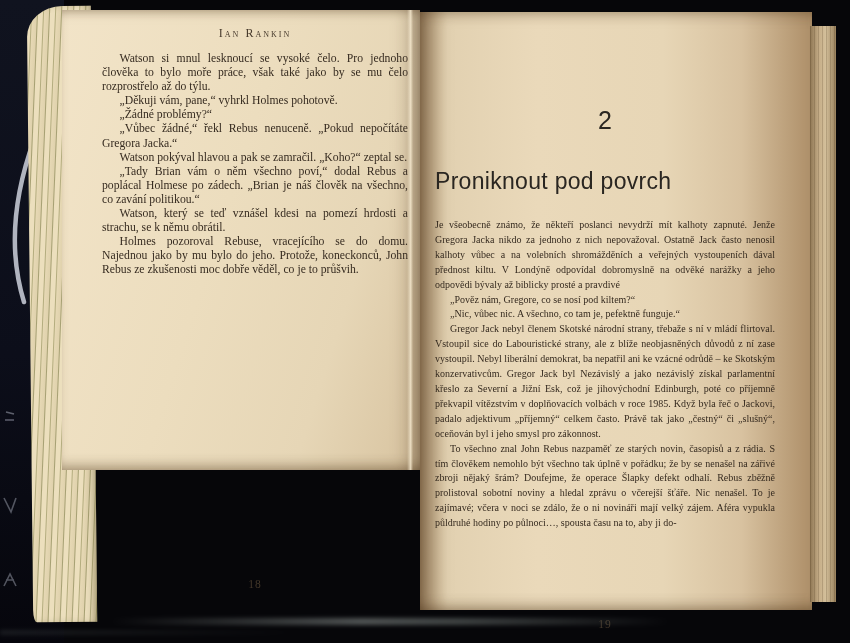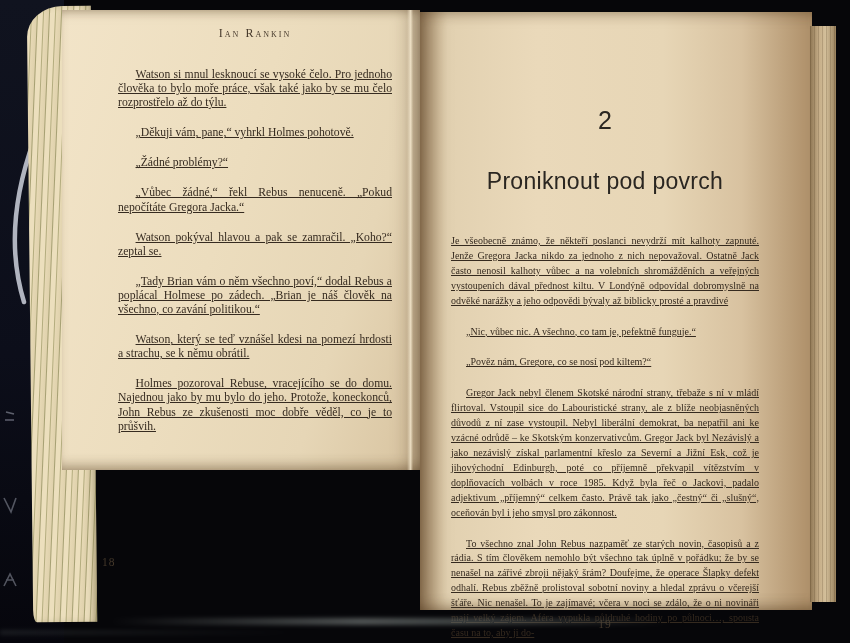--- a/index.html
+++ b/index.html
@@ -42,28 +42,28 @@
              filter:blur(2px);opacity:.55;}
   .bottom-streak2{position:absolute;left:0px;top:630px;width:300px;height:5px;
              background:linear-gradient(90deg,#3a3f41,transparent);
              filter:blur(2px);opacity:.4;}
 
   
   .running-header{position:absolute;left:40px;top:16px;width:306px;text-align:center;
              font-variant:small-caps;letter-spacing:2px;font-size:12px;color:#473a2c;}
   .body-left{position:absolute;left:40px;top:42px;width:306px;
              font-size:11.7px;line-height:14.1px;color:#362b20;text-align:justify;}
-  .body-left p,.body-right p{margin:16px;text-indent:1.5em;text-decoration:underline;}
+  .body-left p,.body-right p{margin:0;text-indent:1.5em;}
   p.no-indent{text-indent:0;}
   .pageno{position:absolute;font-size:11.5px;letter-spacing:1px;color:#44382a;}
-  .pageno-left{left:40px;top:546px;width:306px;text-align:left;}
+  .pageno-left{left:40px;top:568px;width:306px;text-align:center;}
   .pageno-right{left:15px;top:566px;width:340px;text-align:center;margin-top:40px;}
   .chapter-number{position:absolute;left:15px;top:94px;width:340px;text-align:center;
              font-family:"Liberation Sans", sans-serif;font-size:25px;color:#2a2621;}
-  .chapter-title{position:absolute;left:15px;top:156px;width:340px;text-align:center;
+  .chapter-title{position:absolute;left:15px;top:156px;width:340px;
              font-family:"Liberation Sans", sans-serif;font-size:23px;letter-spacing:.3px;color:#2a2621;}
   .body-right{position:absolute;left:15px;top:206px;width:340px;
              font-size:10px;line-height:14.9px;color:#352a1f;text-align:justify;}
   em{font-style:italic;}
   
   .handwriting{position:absolute;left:0;top:0;pointer-events:none;}
 </style>
 </head>
 <body>
 
@@ -96,22 +96,22 @@
 
     <div class="pageno pageno-left">18</div>
   </div>
 
   <div class="page-right">
     <div class="chapter-number">2</div>
     <div class="chapter-title">Proniknout pod povrch</div>
 
     <div class="body-right">
       <p class="no-indent">Je všeobecně známo, že někteří poslanci nevydrží mít kalhoty zapnuté. Jenže Gregora Jacka nikdo za jednoho z nich nepovažoval. Ostatně Jack často nenosil kalhoty vůbec a na volebních shromážděních a veřejných vystoupeních dával přednost kiltu. V Londýně odpovídal dobromyslně na odvěké narážky a jeho odpovědi bývaly až biblicky prosté a pravdivé</p>
+      <p>„Pověz nám, Gregore, co se nosí pod kiltem?“</p>
       <p>„Nic, vůbec nic. A všechno, co tam je, pefektně funguje.“</p>
-      <p>„Pověz nám, Gregore, co se nosí pod kiltem?“</p>
       <p>Gregor Jack nebyl členem Skotské národní strany, třebaže s ní v mládí flirtoval. Vstoupil sice do Labouristické strany, ale z blíže neobjasněných důvodů z ní zase vystoupil. Nebyl liberální demokrat, ba nepatřil ani ke vzácné odrůdě – ke Skotským konzervativcům. Gregor Jack byl Nezávislý a jako nezávislý získal parlamentní křeslo za Severní a Jižní Esk, což je jihovýchodní Edinburgh, poté co příjemně překvapil vítězstvím v doplňovacích volbách v roce 1985. Když byla řeč o Jackovi, padalo adjektivum „příjemný“ celkem často. Právě tak jako „čestný“ či „slušný“, oceňován byl i jeho smysl pro zákonnost.</p>
       <p>To všechno znal John Rebus nazpaměť ze starých novin, časopisů a z rádia. S tím člověkem nemohlo být všechno tak úplně v pořádku; že by se nenašel na zářivé zbroji nějaký šrám? Doufejme, že operace Šlapky defekt odhalí. Rebus zběžně prolistoval sobotní noviny a hledal zprávu o včerejší šťáře. Nic nenašel. To je zajímavé; včera v noci se zdálo, že o ni novináři mají velký zájem. Aféra vypukla půldruhé hodiny po půlnoci…, spousta času na to, aby ji do-</p>
     </div>
 
     <div class="pageno pageno-right">19</div>
   </div>
 
   <div class="fore-edge"></div>
   <div class="bottom-streak"></div>
   <div class="bottom-streak2"></div>

